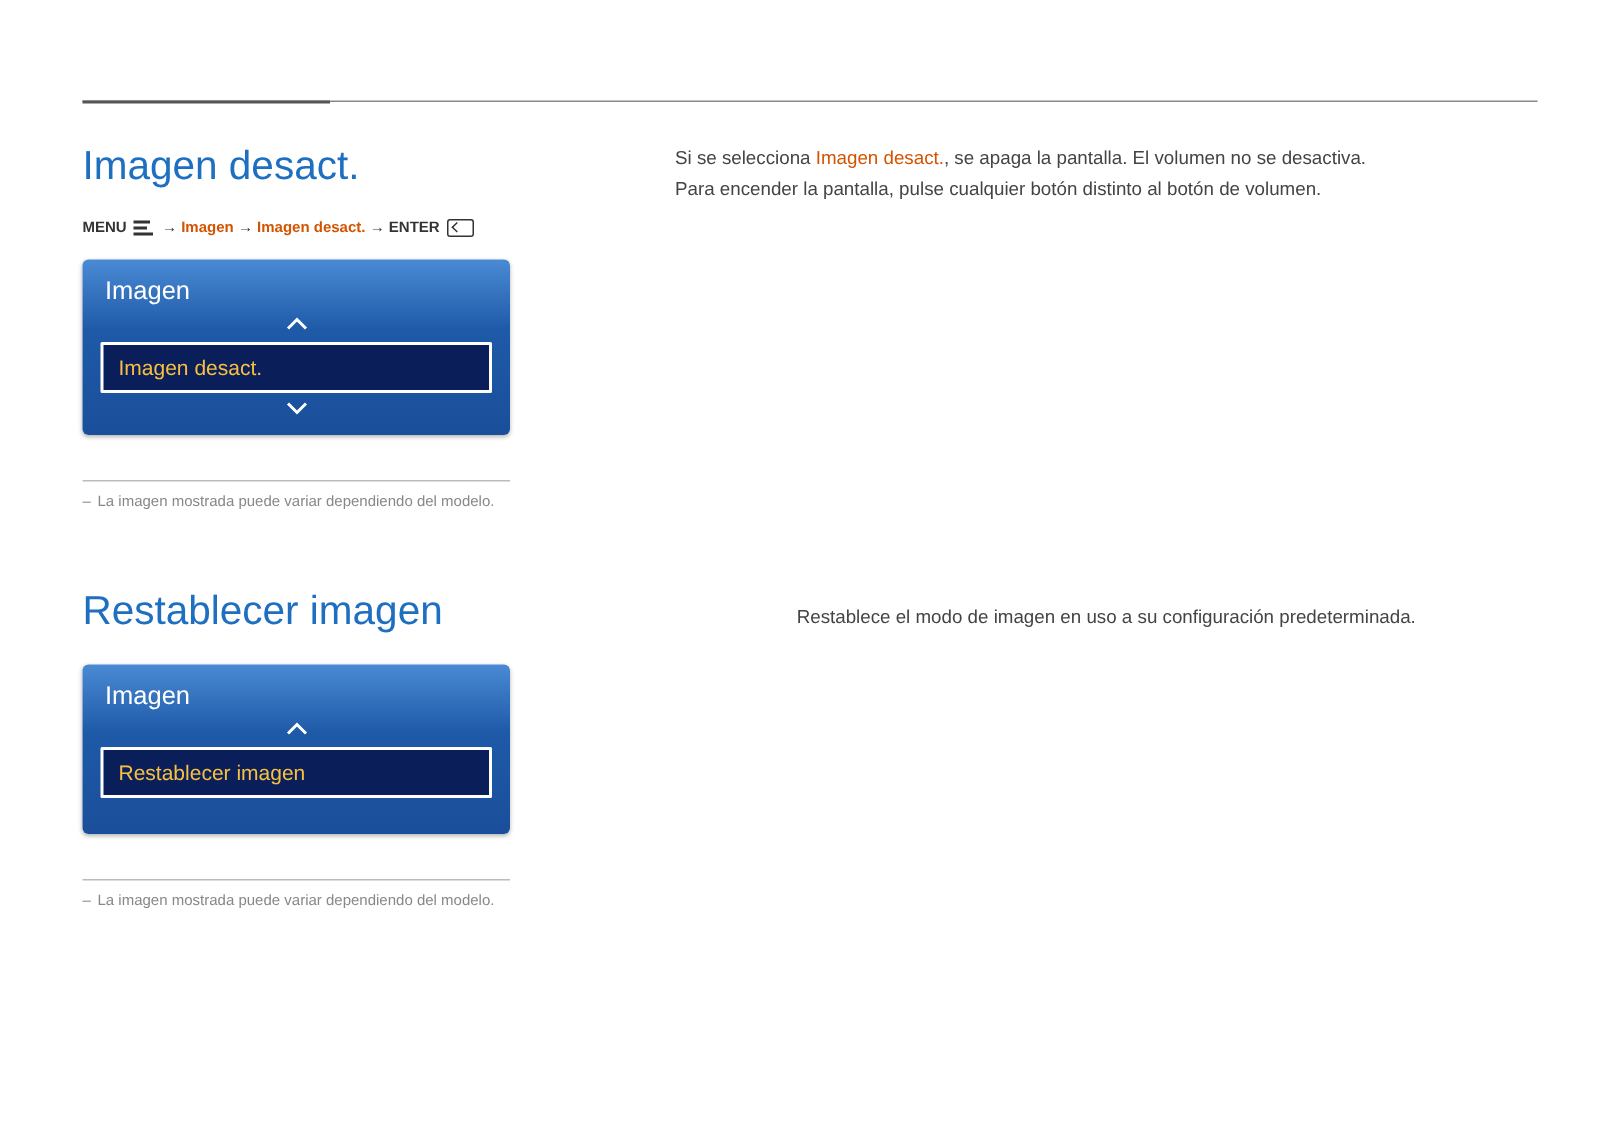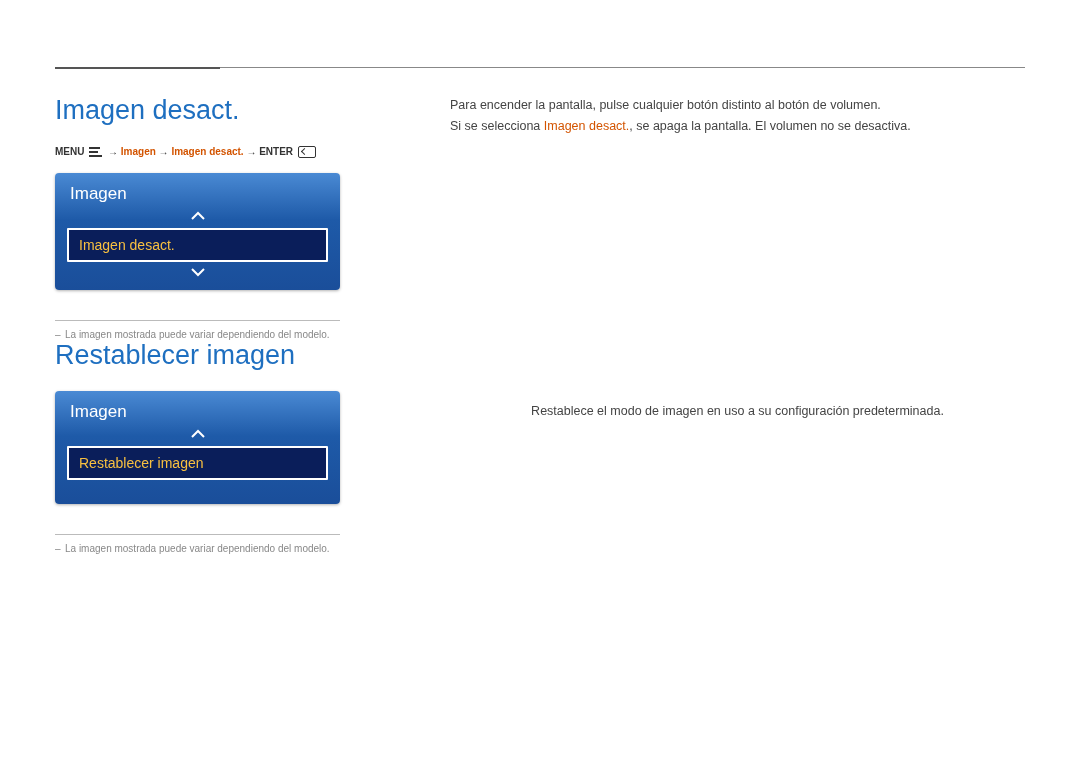--- a/index.html
+++ b/index.html
@@ -154,20 +154,21 @@
     .body-text {
       font-size: 12.5px;
       color: #444;
       line-height: 1.7;
     }
     .body-text .orange {
       color: #d35400;
       font-weight: 400;
     }
     .section2 {
+      margin-top: 52px;
     }
   </style>
 </head>
 <body>
 
 <div class="top-line"></div>
 <div class="top-line-bold"></div>
 
 <div class="left-col">
 
@@ -222,19 +223,19 @@
 
     <hr class="hr-note">
     <div class="note-text">
       <span class="note-dash">–</span><span>La imagen mostrada puede variar dependiendo del modelo.</span>
     </div>
   </div>
 
 </div>
 
 <div class="right-col">
-  <p class="body-text">Para encender la pantalla, pulse cualquier botón distinto al botón de volumen.</p>
   <p class="body-text">
     <span>Si se selecciona </span><span class="orange">Imagen desact.</span><span>, se apaga la pantalla. El volumen no se desactiva.</span>
   </p>
+  <p class="body-text">Para encender la pantalla, pulse cualquier botón distinto al botón de volumen.</p>
 
   <p class="body-text" style="margin-top:263px;text-align:center;">Restablece el modo de imagen en uso a su configuración predeterminada.</p>
 </div>
 
 </body></html>

